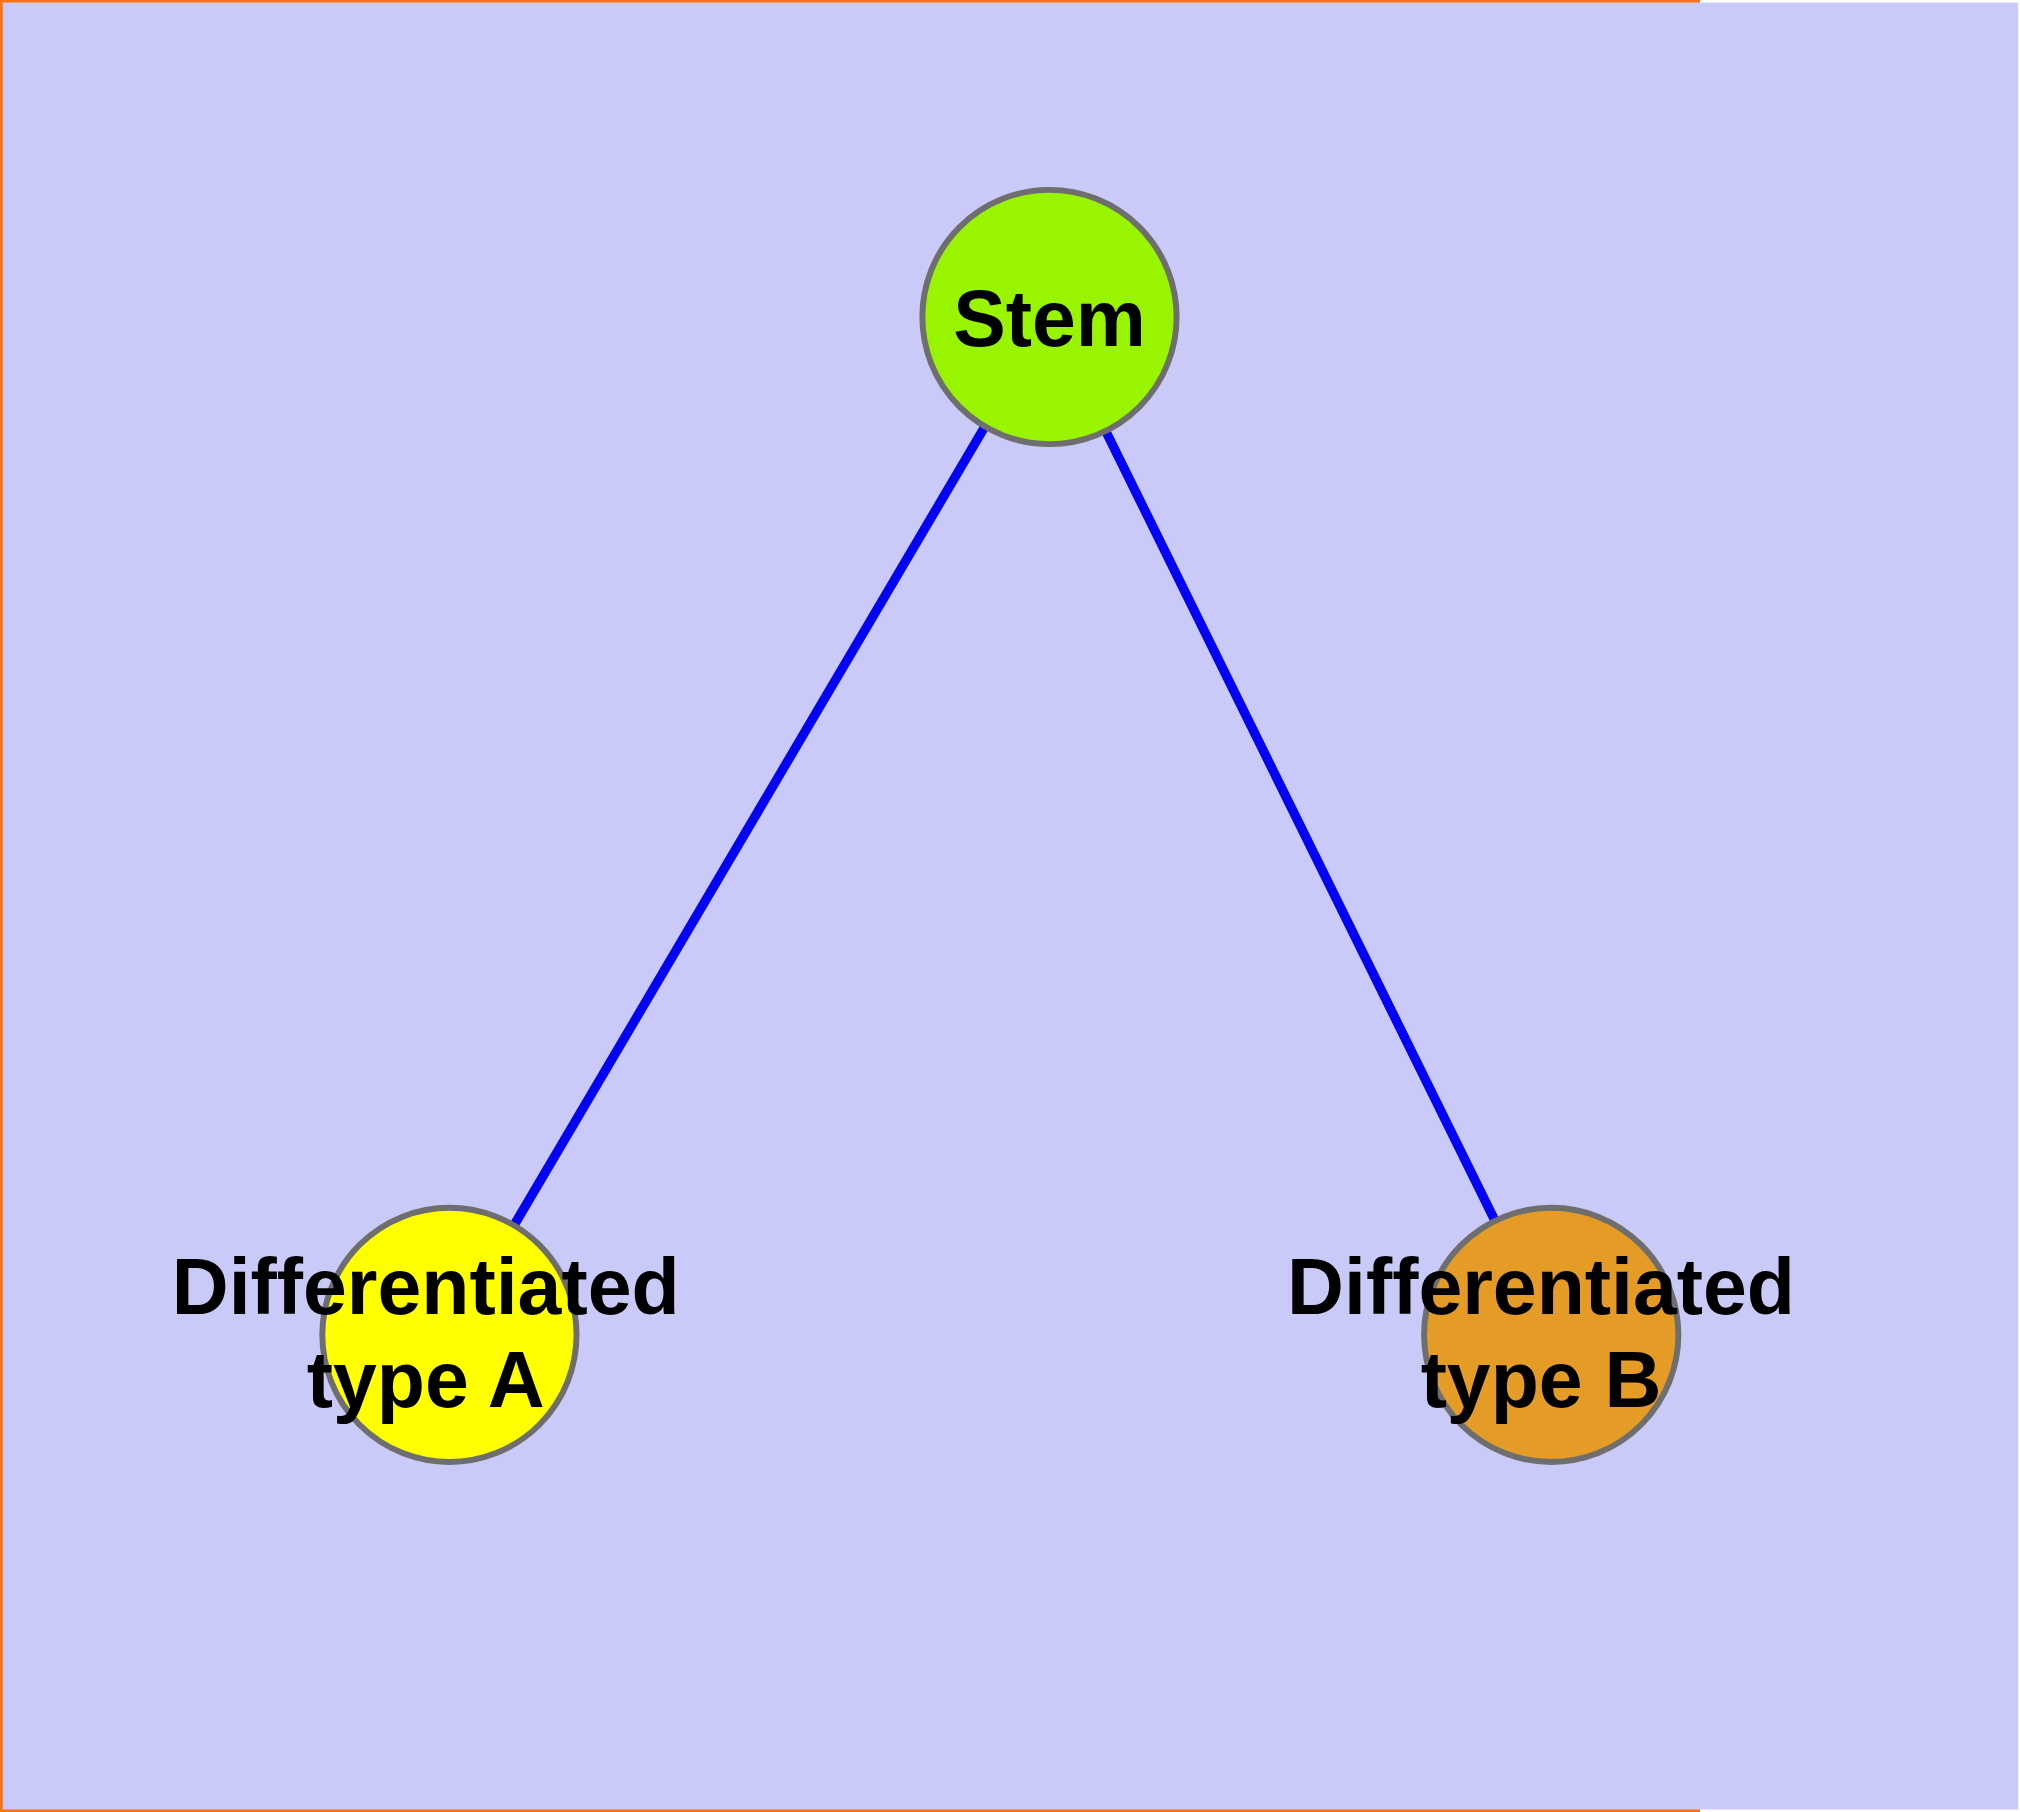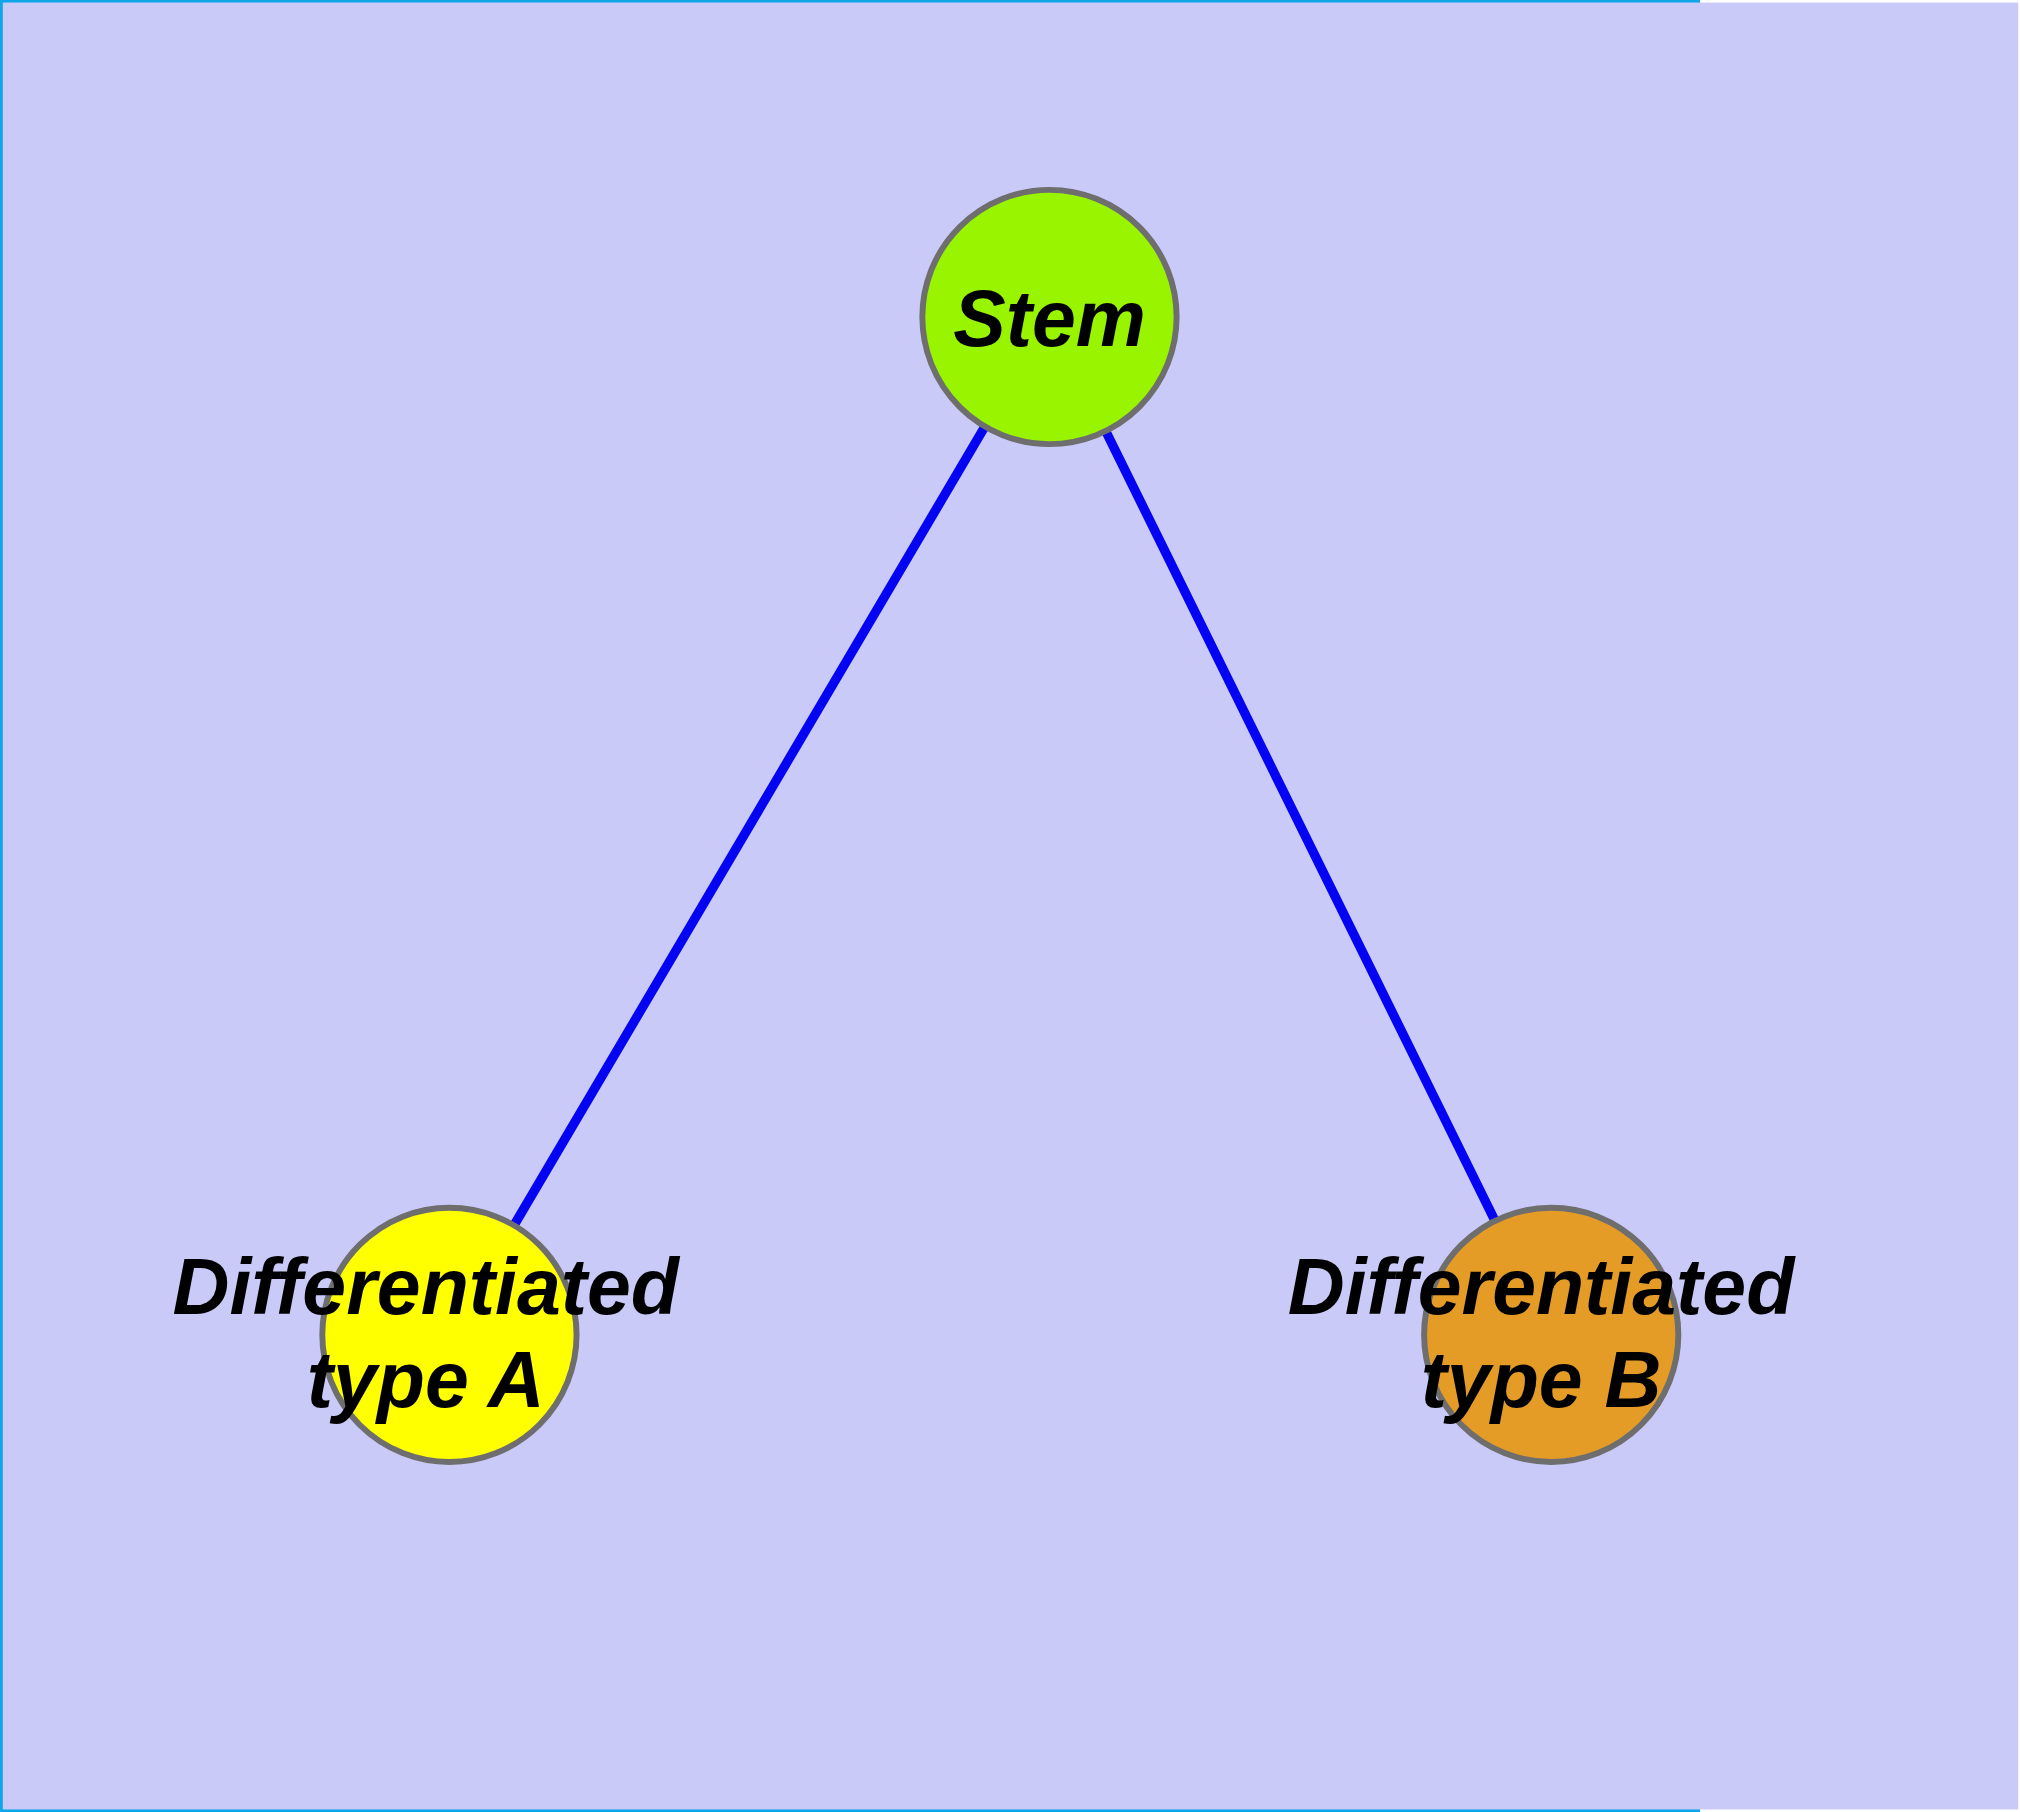--- a/index.html
+++ b/index.html
@@ -7,22 +7,21 @@
     padding: 0;
     background: #ffffff;
     width: 2021px;
     height: 1812px;
     overflow: hidden;
   }
   .diagram-wrap {
     position: relative;
     width: 1700px;
     height: 1812px;
-    background: #0ea5e9;
-    font-style: italic;
+    background: #f97316;
   }
   svg.graph {
     display: block;
     width: 2021px;
     height: 1812px;
   }
   .node-circle {
     stroke-width: 7px;
   }
   .edge-line {

